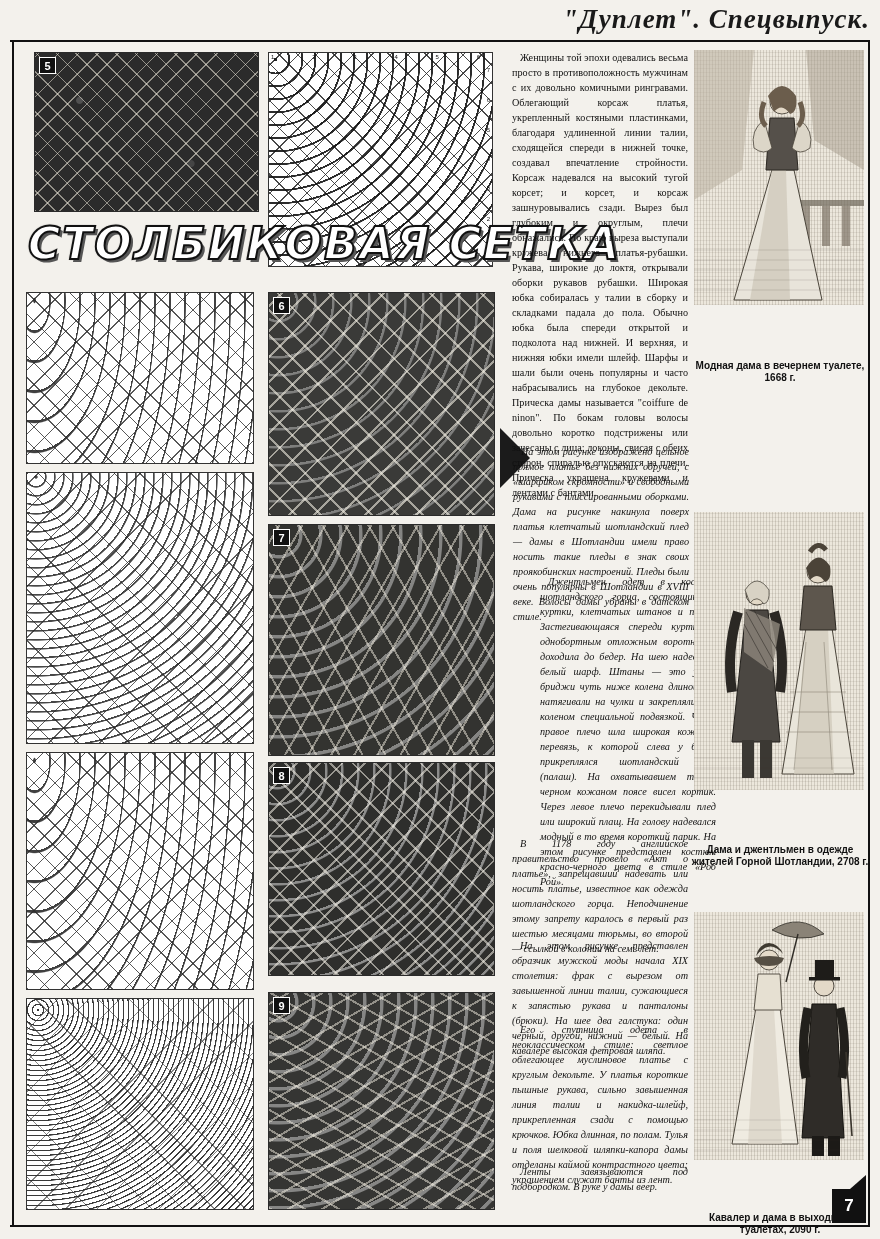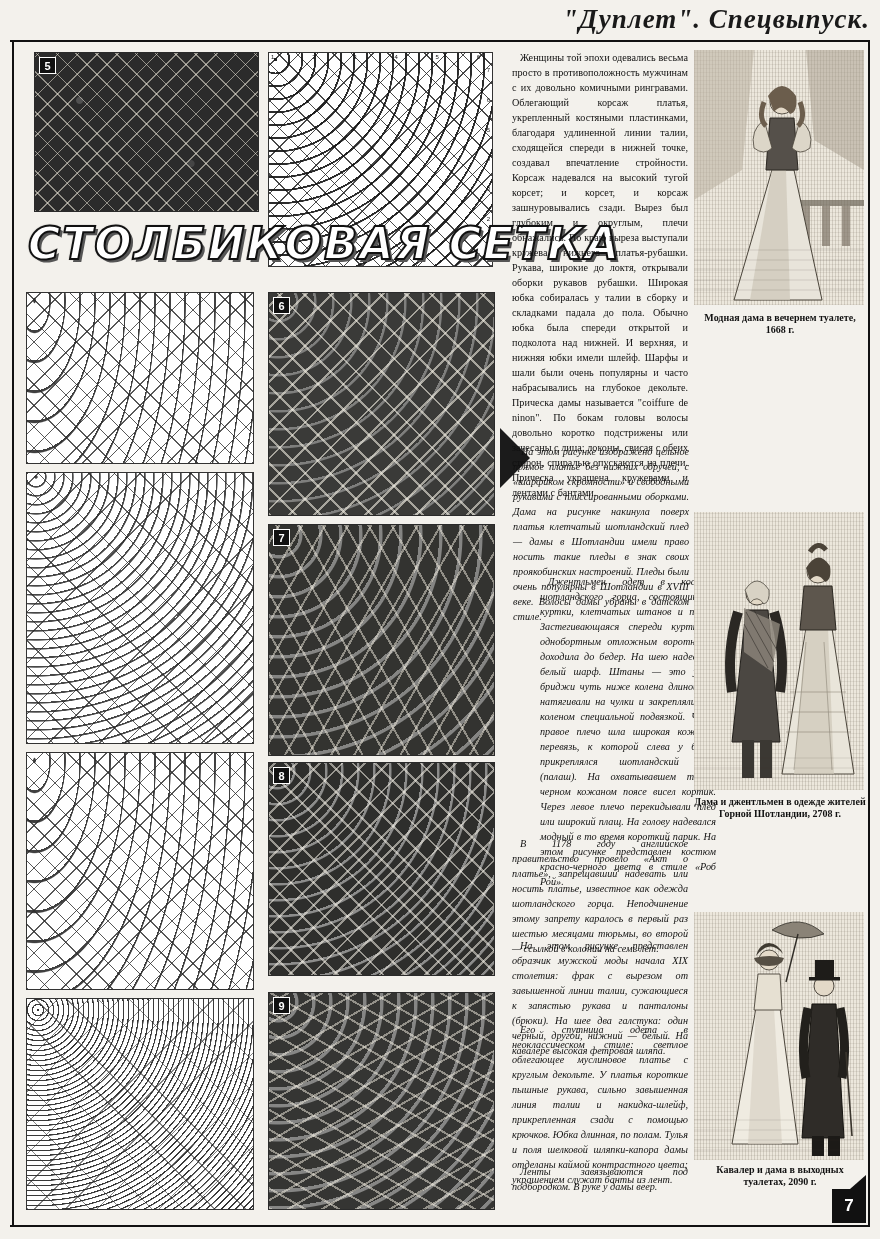--- a/index.html
+++ b/index.html
@@ -179,23 +179,23 @@
   }
   .eng-bg {
     position:absolute; inset:0;
     background:#ece7dc;
     background-image:
       repeating-linear-gradient(90deg, rgba(90,80,65,.18) 0 1px, transparent 1px 3px),
       repeating-linear-gradient(0deg, rgba(90,80,65,.10) 0 1px, transparent 1px 4px);
   }
   .caption {
     position:absolute;
-    font-family:Liberation Serif, serif;
+    font-family:Liberation Sans, sans-serif;
     font-weight:bold; font-size:10px; line-height:11.5px;
-    text-align:center; color:#111;
+    text-align:center; color:#111;margin-top:48px;
   }
   
   .pointer {
     position:absolute;
     width:0; height:0;
     border-top:30px solid transparent;
     border-bottom:30px solid transparent;
     border-left:30px solid #1b1b1b;
   }
   .pagenum {

